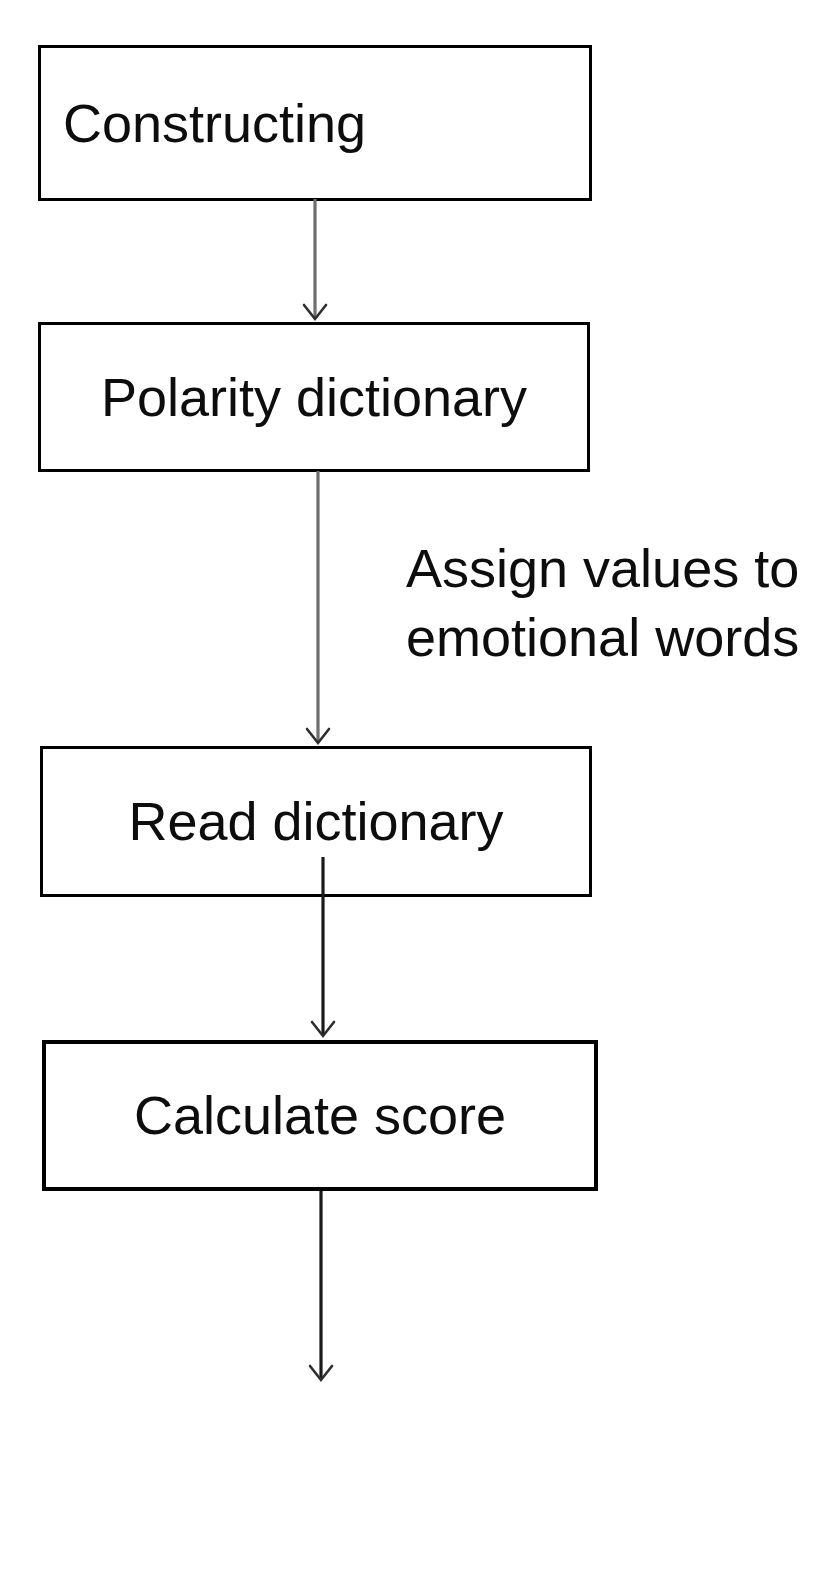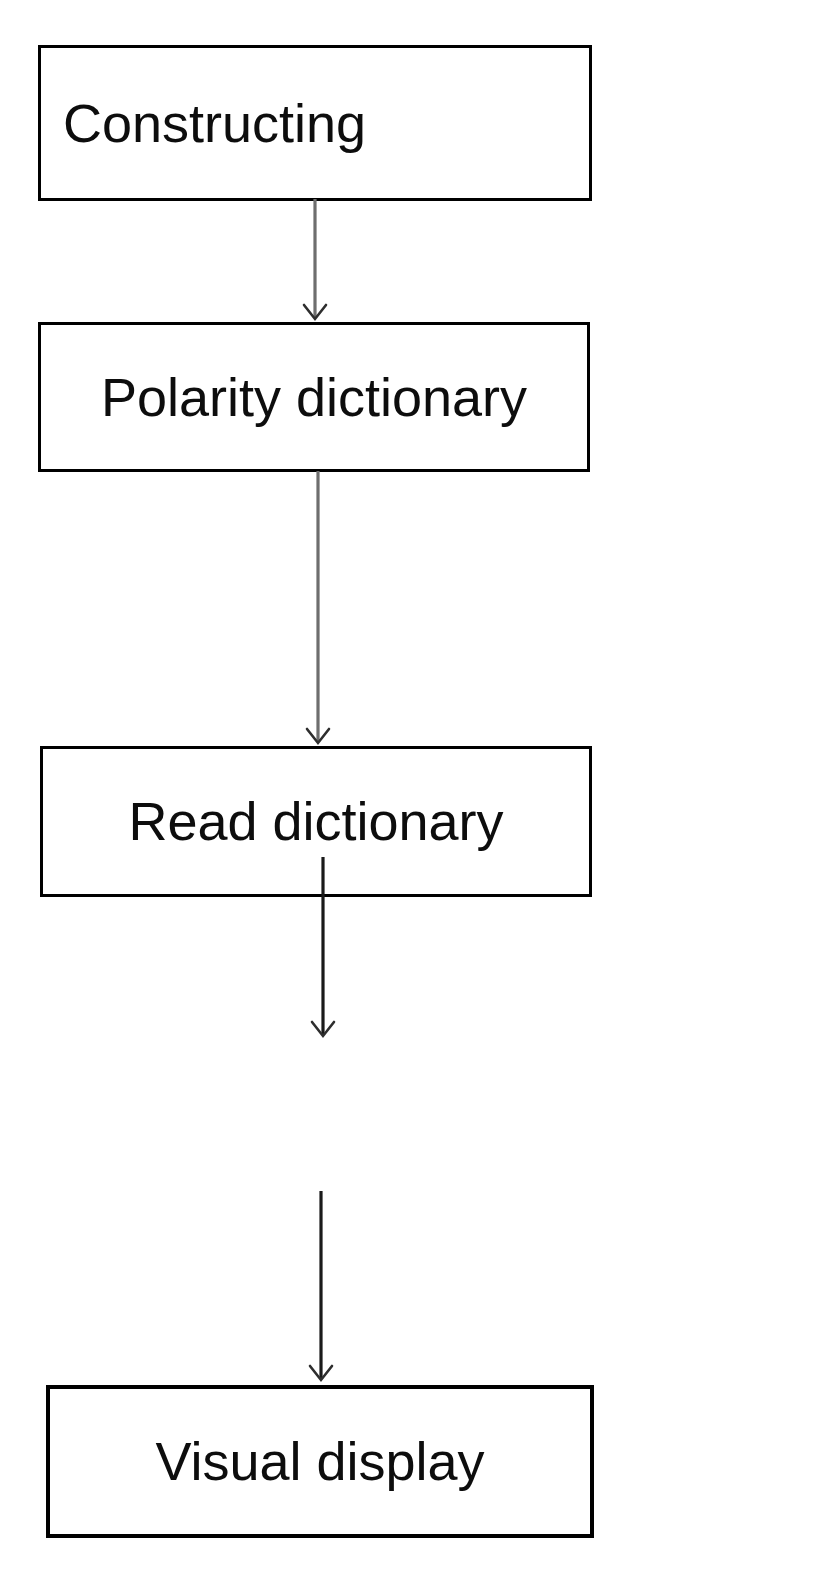--- a/index.html
+++ b/index.html
@@ -78,35 +78,39 @@
   </div>
 
   <div class="flow-box box2">
     <div class="box-line">Polarity dictionary</div>
   </div>
 
   <div class="flow-box box3">
     <div class="box-line">Read dictionary</div>
   </div>
 
+  <div class="flow-box box4">
+    <div class="box-line">Calculate score</div>
+  </div>
 
-  <div class="flow-box box5">
-    <div class="box-line">Visual display</div>
-  </div>
 
   <svg class="arrow arrow1" width="40" height="123" viewBox="0 0 40 123" xmlns="http://www.w3.org/2000/svg">
     <line class="shaft shaft-gray" x1="20" y1="0" x2="20" y2="118"></line>
     <path class="chev" d="M9 106 L20 120 L31 106"></path>
   </svg>
 
   <svg class="arrow arrow2" width="40" height="275" viewBox="0 0 40 275" xmlns="http://www.w3.org/2000/svg">
     <line class="shaft shaft-gray" x1="20" y1="0" x2="20" y2="270"></line>
     <path class="chev" d="M9 258 L20 272 L31 258"></path>
   </svg>
 
+  <div class="edge-label">
+    <div>Assign values to</div>
+    <div>emotional words</div>
+  </div>
 
   <svg class="arrow arrow3" width="40" height="182" viewBox="0 0 40 182" xmlns="http://www.w3.org/2000/svg">
     <line class="shaft shaft-black" x1="20" y1="0" x2="20" y2="177"></line>
     <path class="chev" d="M9 165 L20 179 L31 165"></path>
   </svg>
 
   <svg class="arrow arrow4" width="40" height="194" viewBox="0 0 40 194" xmlns="http://www.w3.org/2000/svg">
     <line class="shaft shaft-black" x1="20" y1="2" x2="20" y2="189"></line>
     <path class="chev" d="M9 177 L20 191 L31 177"></path>
   </svg>

